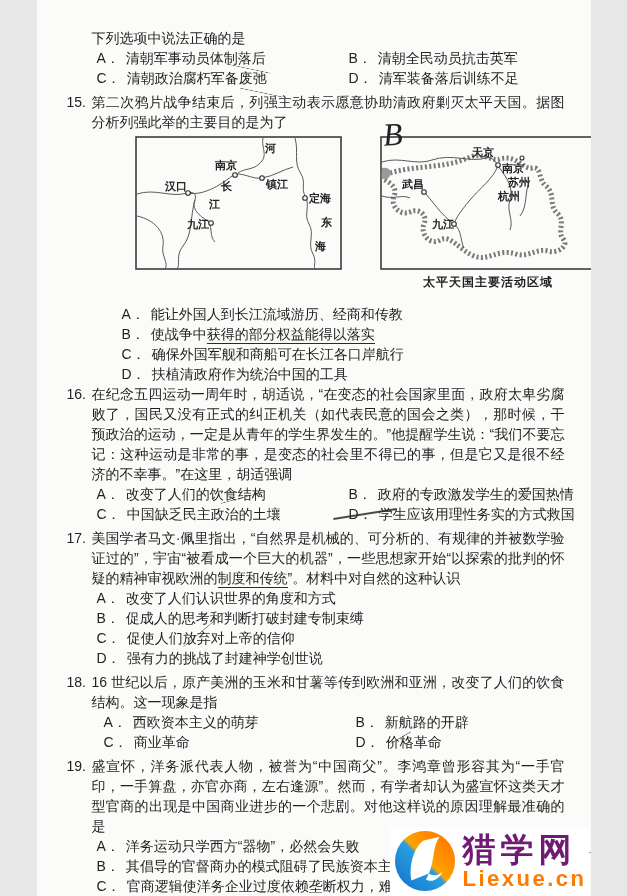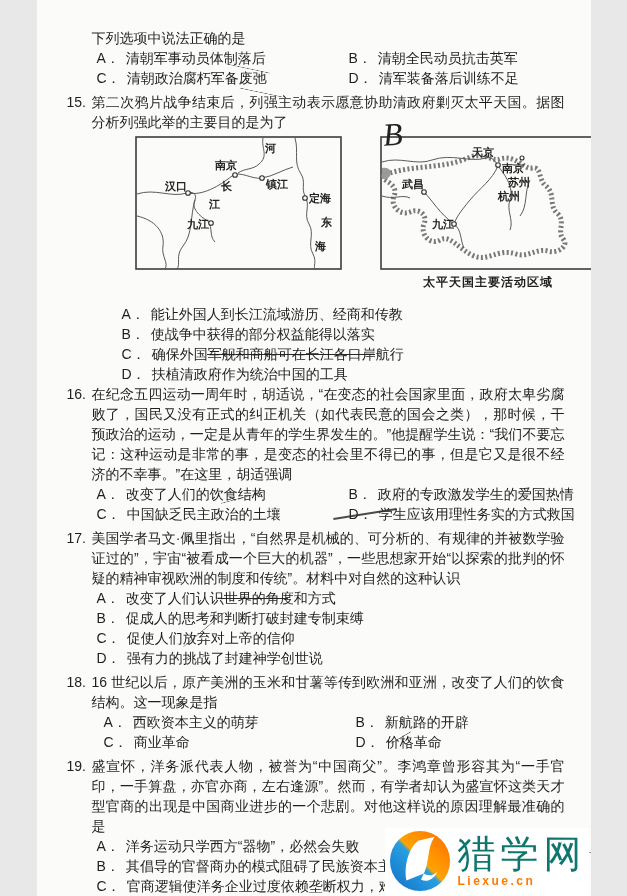--- a/index.html
+++ b/index.html
@@ -10,21 +10,21 @@
     font-size:14px;line-height:20px;
   }
   .content{position:absolute;top:28px;left:30px;right:26px;}
   .tail-stem{margin-left:25px;}
   .question{position:relative;padding-left:25px;text-align:justify;}
   .qnum{position:absolute;left:0;top:0;}
   .opts-2col{display:grid;grid-template-columns:252px 1fr;margin-left:30px;}
   .opts-1col{margin-left:30px;}
   .opt{white-space:nowrap;overflow:visible;text-align:left;}
   .opt-label{margin-right:6px;}
-  .u{border-bottom:1.6px solid #2a2a2a;padding-bottom:12px;}
+  .u{border-bottom:1.6px solid #2a2a2a;padding-bottom:1px;}
   .q15-opts{margin-top:12px;}
   .qgap{margin-bottom:4px;}
   .maps{display:flex;gap:38px;margin:4px 0 4px 43px;}
   .mapfig{margin:0;text-align:center;}
   .map-svg{display:block;background:#fbfbf9;}
   .map-caption{
     font-size:12px;font-weight:700;letter-spacing:1px;margin-top:2px;
     font-family:"Liberation Serif","DejaVu Serif",serif;
   }
   .strike-opt{position:relative;}
@@ -41,22 +41,22 @@
   .footer{
     position:absolute;left:0;right:0;top:897px;text-align:center;
     font-size:12.5px;letter-spacing:1px;color:#14532d;
     font-family:"Liberation Serif","DejaVu Serif",serif;font-weight:600;
   }
   .logo{
     position:absolute;right:2px;bottom:0;display:flex;align-items:center;
     gap:7px;background:#ffffff;padding:2px 2px 4px 4px;
   }
   .logo-text{display:flex;flex-direction:column;line-height:1;}
-  .logo-cn{font-size:38px;font-weight:400;color:#0f766e;letter-spacing:5px;}
-  .logo-en{font-size:12px;font-weight:700;color:#ff7a00;letter-spacing:2.5px;margin-top:2px;}
+  .logo-cn{font-size:33px;font-weight:700;color:#701a75;letter-spacing:5px;}
+  .logo-en{font-size:22px;font-weight:700;color:#ff7a00;letter-spacing:2.5px;margin-top:2px;}
 </style>
 </head>
 <body>
 
 <div class="page">
   <div class="content">
 
     <div class="tail-stem">下列选项中说法正确的是</div>
     <div class="opts-2col qgap">
       <div class="opt"><span class="opt-label">A．</span><span>清朝军事动员体制落后</span></div>

